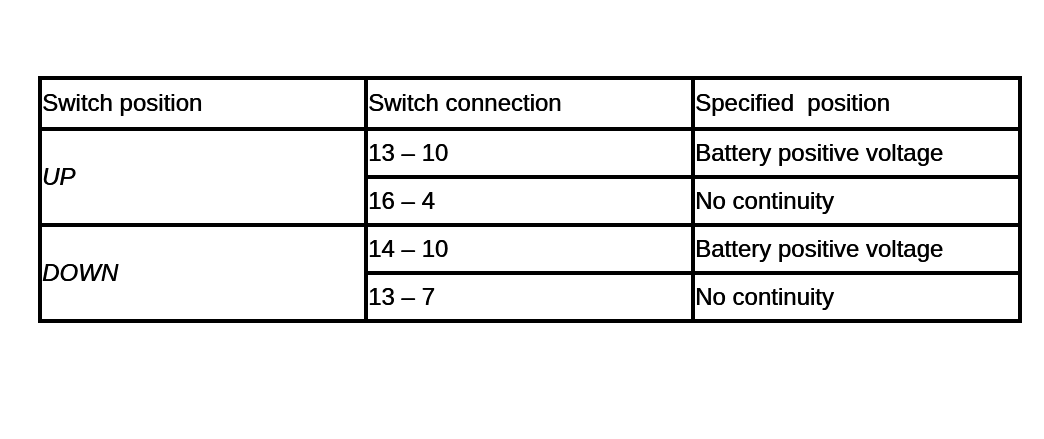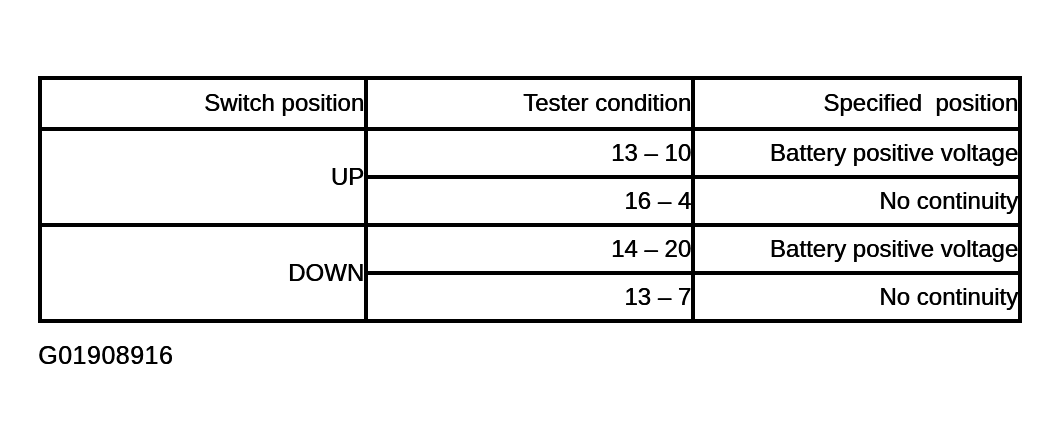--- a/index.html
+++ b/index.html
@@ -22,72 +22,71 @@
     top: 76px;
     width: 968px;
     height: 244px;
     border-collapse: collapse;
     table-layout: fixed;
     background: #ffffff;
   }
   .spec-table th,
   .spec-table td {
     border: 4px solid #000000;
-    text-align: right;
+    text-align: left;
     vertical-align: middle;
     font-size: 24px;
     line-height: 1.1;
     padding: 0;
     font-weight: normal;
     
     text-shadow: 0.5px 0 0 #000000;
   }
   .spec-table thead tr { height: 51px; }
   .spec-table tbody tr { height: 48px; }
   .spec-table th { white-space: pre; }
-  .spec-table td.pos-cell { font-size: 24px; }
+  .spec-table td.pos-cell { font-size: 24px; font-style: italic; }
   .figure-id {
     position: absolute;
     left: 38px;
     top: 341px;
     font-size: 25px;
     letter-spacing: 0.5px;
     text-shadow: 0.5px 0 0 #000000;
   }
 </style>
 </head>
 <body>
 
 <div class="page">
 
   <table class="spec-table">
     <thead>
       <tr>
         <th style="width:322px">Switch position</th>
-        <th style="width:323px">Tester condition</th>
+        <th style="width:323px">Switch connection</th>
         <th style="width:323px">Specified  position</th>
       </tr>
     </thead>
     <tbody>
       <tr>
         <td rowspan="2" class="pos-cell">UP</td>
         <td>13 – 10</td>
         <td>Battery positive voltage</td>
       </tr>
       <tr>
         <td>16 – 4</td>
         <td>No continuity</td>
       </tr>
       <tr>
         <td rowspan="2" class="pos-cell">DOWN</td>
-        <td>14 – 20</td>
+        <td>14 – 10</td>
         <td>Battery positive voltage</td>
       </tr>
       <tr>
         <td>13 – 7</td>
         <td>No continuity</td>
       </tr>
     </tbody>
   </table>
 
-  <div class="figure-id">G01908916</div>
 
 </div>
 
 </body></html>

